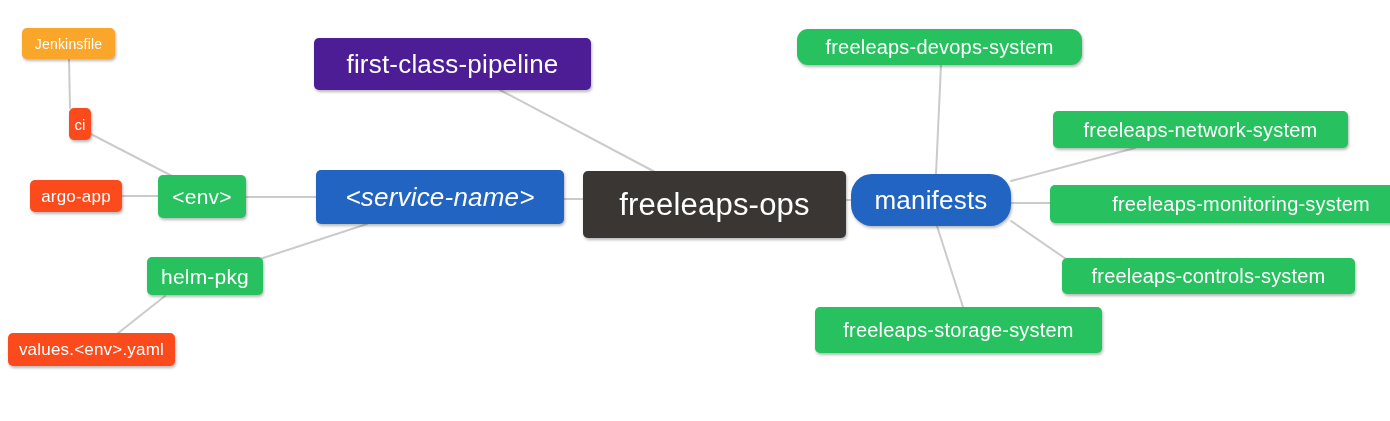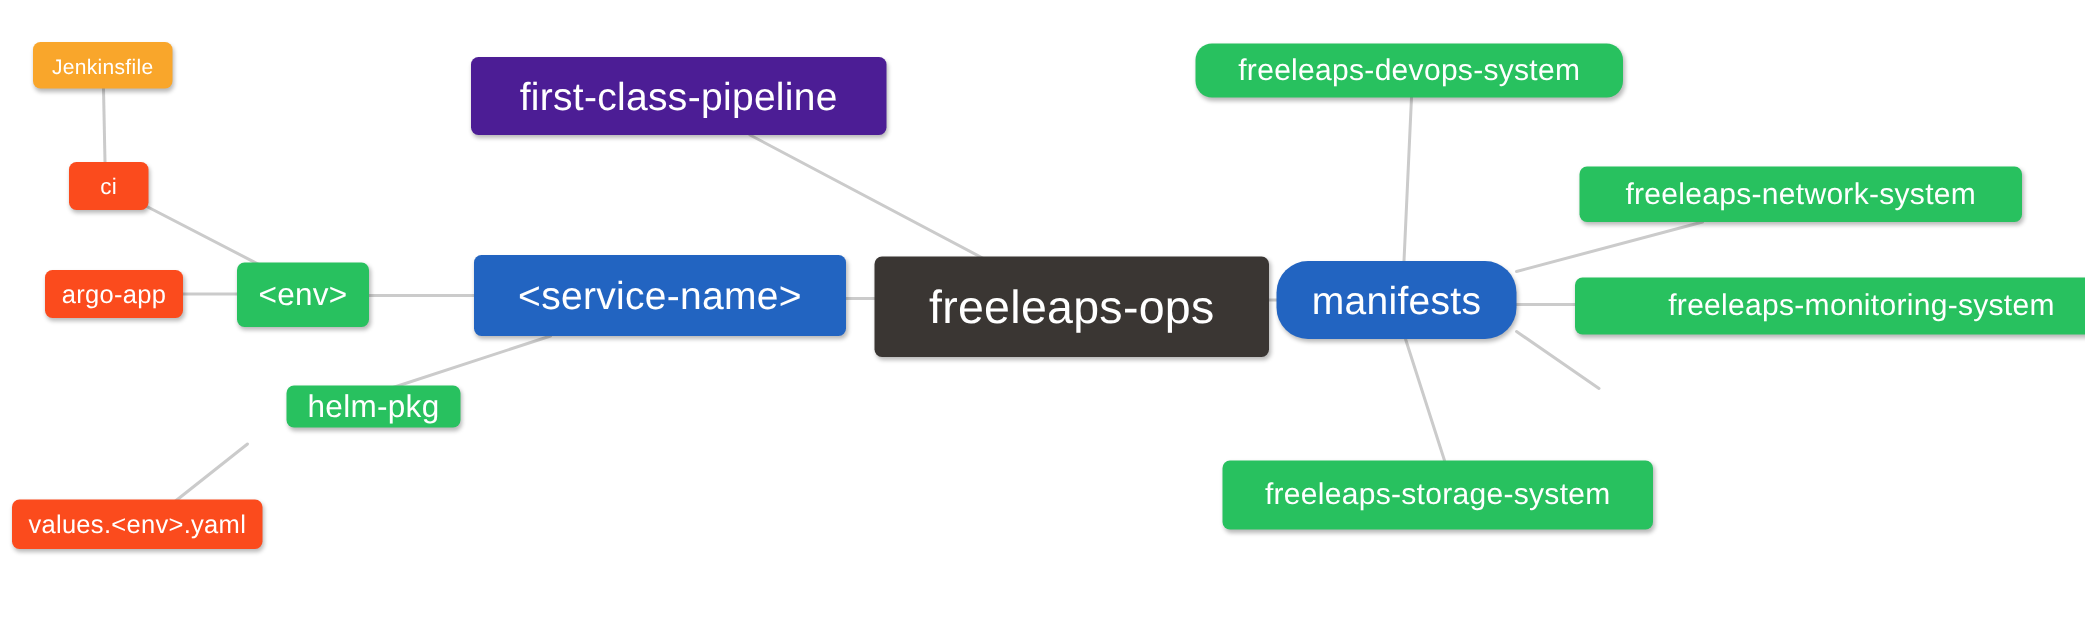--- a/index.html
+++ b/index.html
@@ -53,26 +53,27 @@
       <line x1="564" y1="199" x2="583" y2="199" stroke="#CBCBCB" stroke-width="2" stroke-linecap="round"></line>
       <line x1="844" y1="200" x2="853" y2="200" stroke="#CBCBCB" stroke-width="2" stroke-linecap="round"></line>
       <line x1="936" y1="174" x2="941" y2="65" stroke="#CBCBCB" stroke-width="2" stroke-linecap="round"></line>
       <line x1="1011" y1="181" x2="1135" y2="148" stroke="#CBCBCB" stroke-width="2" stroke-linecap="round"></line>
       <line x1="1011" y1="203" x2="1050" y2="203" stroke="#CBCBCB" stroke-width="2" stroke-linecap="round"></line>
       <line x1="1011" y1="221" x2="1066" y2="259" stroke="#CBCBCB" stroke-width="2" stroke-linecap="round"></line>
       <line x1="937" y1="226" x2="963" y2="307" stroke="#CBCBCB" stroke-width="2" stroke-linecap="round"></line>
     </svg>
 
 <div class="node" style="left: 22px; top: 28px; width: 93px; height: 31px; font-size: 14px; background: rgb(249, 166, 43); color: rgb(255, 255, 255);">Jenkinsfile</div>
-    <div class="node" style="left: 46px; top: 108px; width: 53px; height: 32px; font-size: 15px; background: rgb(251, 75, 29); color: rgb(255, 255, 255);">ci</div>
+    <div class="node" style="left: 69px; top: 108px; width: 22px; height: 32px; font-size: 15px; background: rgb(251, 75, 29); color: rgb(255, 255, 255);">ci</div>
     <div class="node" style="left: 30px; top: 180px; width: 92px; height: 32px; font-size: 17px; background: rgb(251, 75, 29); color: rgb(255, 255, 255);">argo-app</div>
     <div class="node" style="left: 158px; top: 175px; width: 88px; height: 43px; font-size: 21px; background: rgb(40, 193, 95); color: rgb(255, 255, 255);">&lt;env&gt;</div>
-    <div class="node" style="left: 147px; top: 257px; width: 116px; height: 28px; font-size: 21px; background: rgb(40, 193, 95); color: rgb(255, 255, 255); margin-left: 44px;">helm-pkg</div>
+    <div class="node" style="left: 147px; top: 257px; width: 116px; height: 38px; font-size: 21px; background: rgb(40, 193, 95); color: rgb(255, 255, 255);">helm-pkg</div>
     <div class="node" style="left: 8px; top: 333px; width: 167px; height: 33px; font-size: 17px; background: rgb(251, 75, 29); color: rgb(255, 255, 255);">values.&lt;env&gt;.yaml</div>
     <div class="node" style="left: 314px; top: 38px; width: 277px; height: 52px; font-size: 26px; background: #4c1d95; color: rgb(255, 255, 255);">first-class-pipeline</div>
-    <div class="node" style="left: 316px; top: 170px; width: 248px; height: 54px; font-size: 26px; background: rgb(34, 100, 193); color: rgb(255, 255, 255);">&lt;service-name&gt;</div>
+    <div class="node" style="left: 316px; top: 170px; width: 248px; height: 54px; font-size: 26px; background: rgb(34, 100, 193); color: rgb(255, 255, 255); font-style: italic;">&lt;service-name&gt;</div>
     <div class="node" style="left: 583px; top: 171px; width: 263px; height: 67px; font-size: 31px; background: rgb(58, 54, 51); color: rgb(255, 255, 255);">freeleaps-ops</div>
     <div class="node" style="left: 851px; top: 174px; width: 160px; height: 52px; font-size: 26px; background: rgb(34, 100, 193); color: rgb(255, 255, 255); border-radius: 21px;">manifests</div>
     <div class="node" style="left: 797px; top: 29px; width: 285px; height: 36px; font-size: 20px; background: rgb(40, 193, 95); color: rgb(255, 255, 255); border-radius: 11px;">freeleaps-devops-system</div>
     <div class="node" style="left: 1053px; top: 111px; width: 295px; height: 37px; font-size: 20px; background: rgb(40, 193, 95); color: rgb(255, 255, 255);">freeleaps-network-system</div>
     <div class="node" style="left: 1050px; top: 185px; width: 382px; height: 38px; font-size: 20px; background: rgb(40, 193, 95); color: rgb(255, 255, 255);">freeleaps-monitoring-system</div>
+    <div class="node" style="left: 1062px; top: 258px; width: 293px; height: 36px; font-size: 20px; background: rgb(40, 193, 95); color: rgb(255, 255, 255);">freeleaps-controls-system</div>
     <div class="node" style="left: 815px; top: 307px; width: 287px; height: 46px; font-size: 20px; background: rgb(40, 193, 95); color: rgb(255, 255, 255);">freeleaps-storage-system</div>
   </div>
 
 </body></html>

